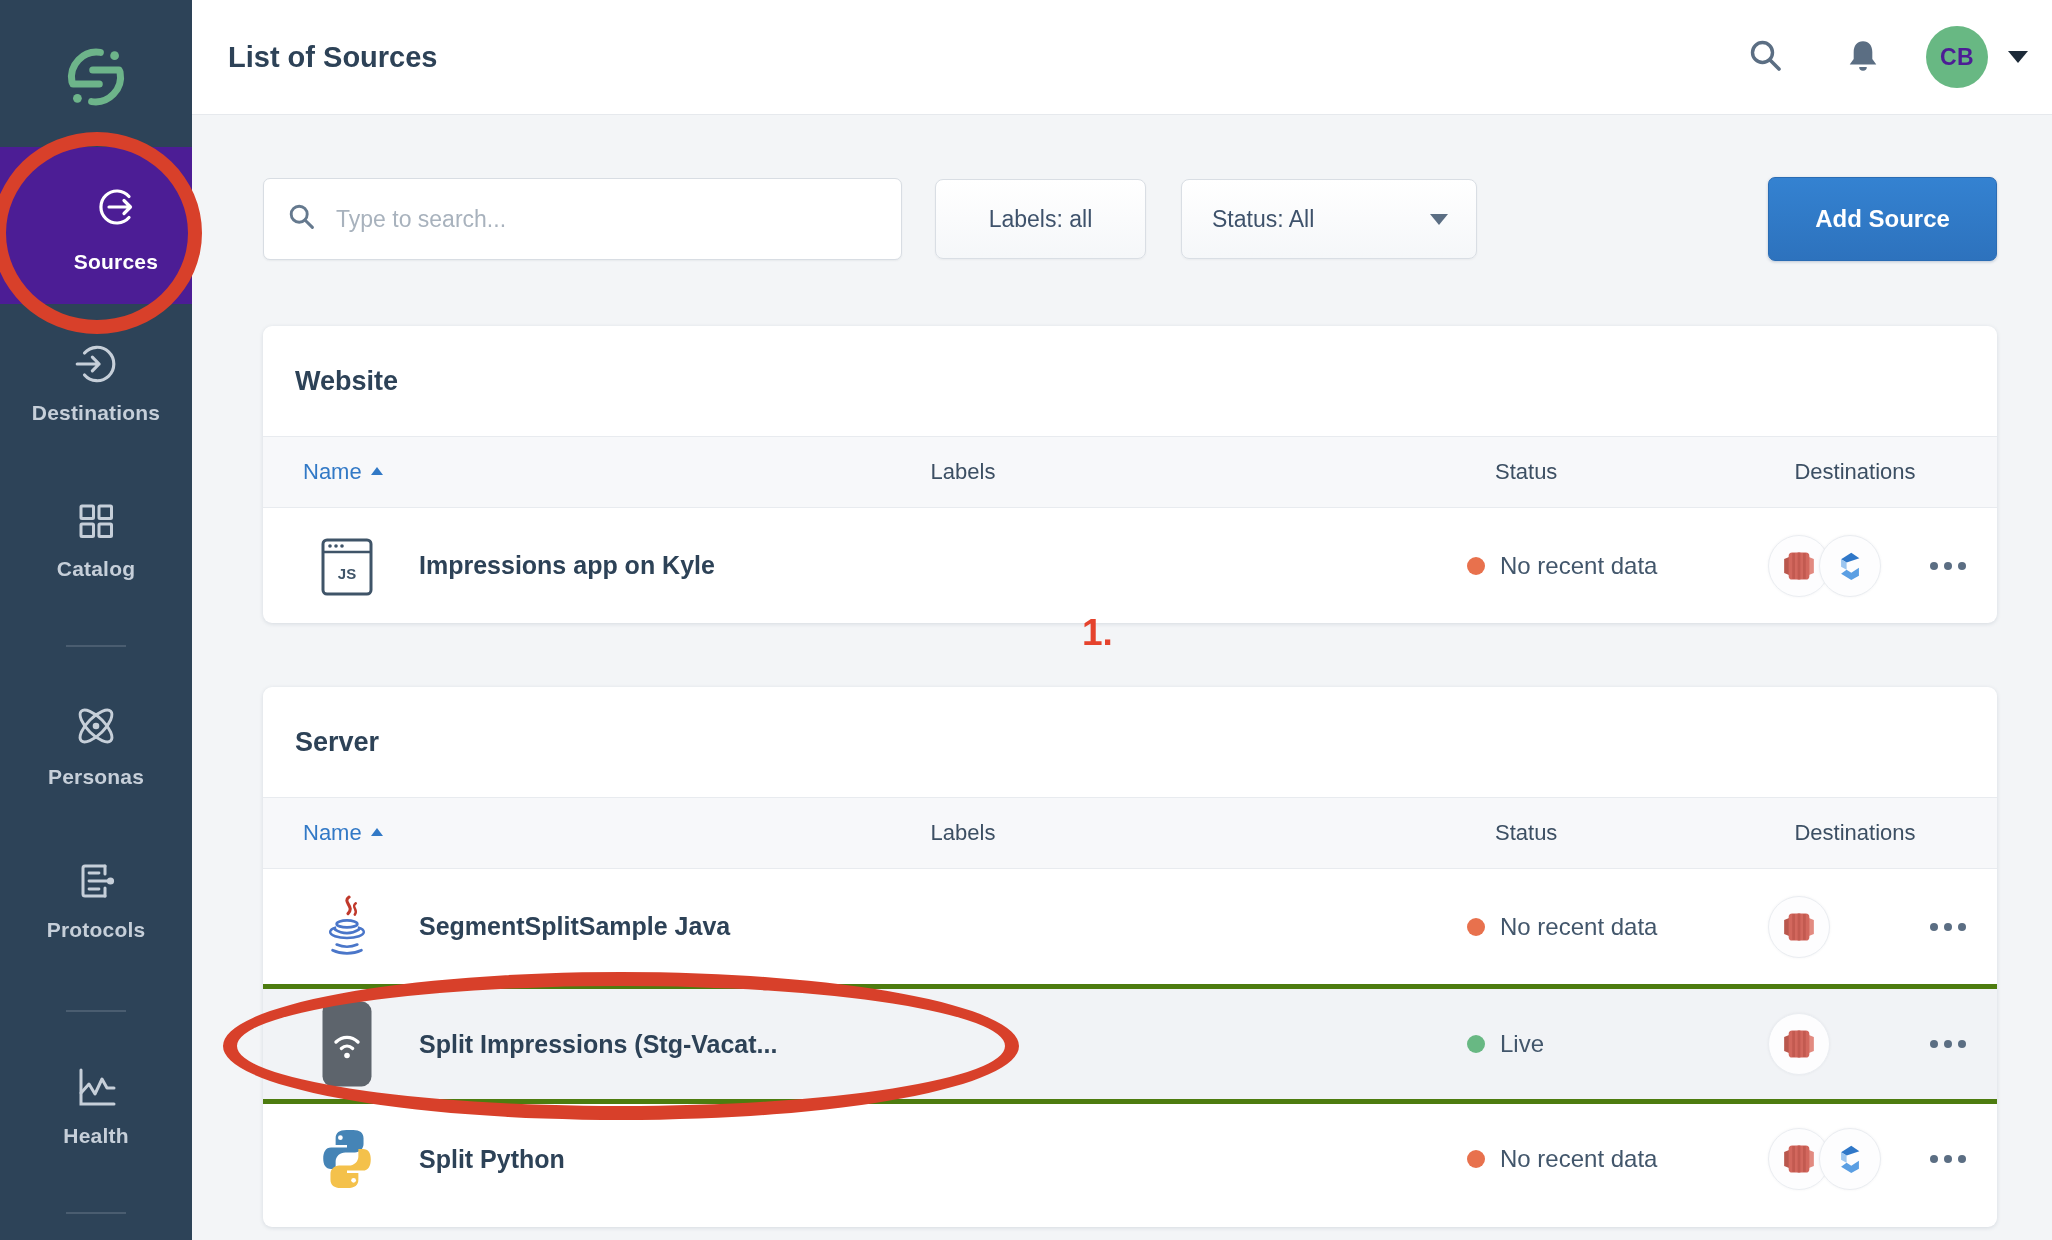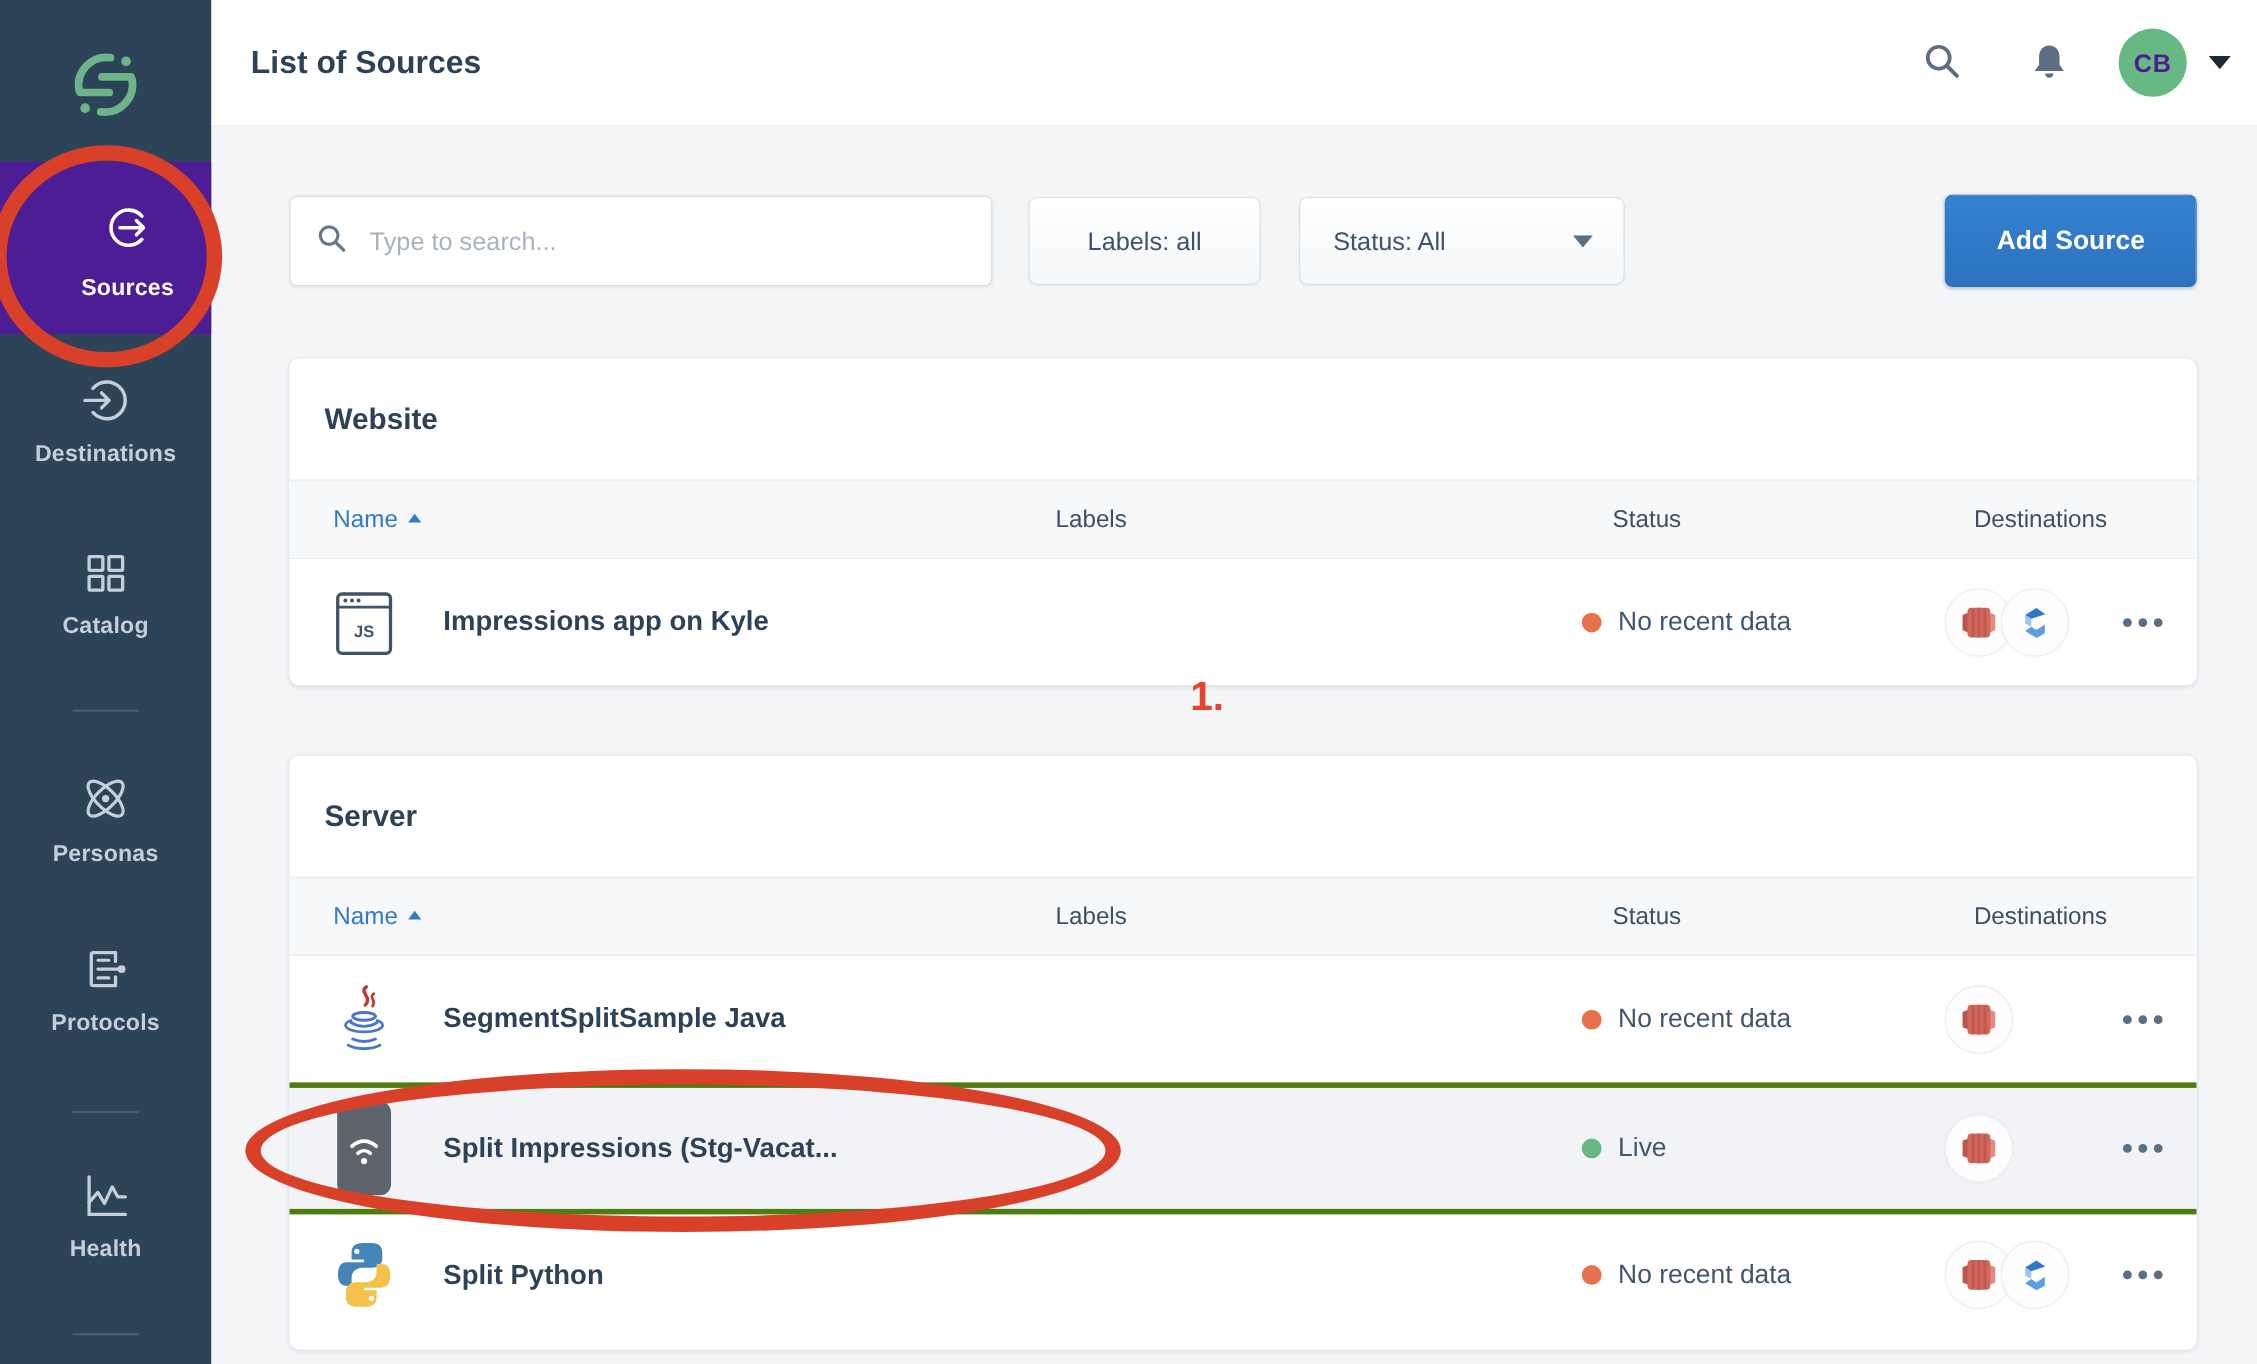--- a/index.html
+++ b/index.html
@@ -55,33 +55,33 @@
     margin-left:auto; width:229px; height:84px; background:linear-gradient(#3482d1,#2d72bd);
     border:1px solid #2a6cb4; border-radius:7px; color:#fff; font-size:24px; font-weight:600;
     font-family:"Liberation Sans", sans-serif; cursor:pointer; box-shadow:0 1px 3px rgba(20,60,110,.25);
   }
   
   .card { background:#fff; border-radius:9px; box-shadow:0 1px 4px rgba(23,43,77,.13); overflow:hidden; }
   .card-website { margin-top:66px; }
   .card-server { margin-top:64px; padding-bottom:13px; }
   .card-title { height:110px; display:flex; align-items:center; padding-left:32px;
     font-size:27px; font-weight:700; color:#2d4257; }
-  .tgrid { display:grid; grid-template-columns:600px 200px 1fr 246px 284px; align-items:center;gap:29px; }
+  .tgrid { display:grid; grid-template-columns:600px 200px 1fr 246px 284px; align-items:center; }
   .thead { height:72px; background:#f7f8fa; border-top:1px solid #e8ebef; border-bottom:1px solid #e8ebef;
     font-size:22px; color:#3c4f63; }
   .th-name { padding-left:40px; color:#3279c6; display:flex; align-items:center; cursor:pointer; }
   .sort-caret { width:0; height:0; border-left:6px solid transparent; border-right:6px solid transparent;
     border-bottom:8px solid #3279c6; margin-left:9px; margin-top:-2px; }
   .th-labels { justify-self:center; }
   .th-status { padding-left:28px; }
   .th-dest { justify-self:center; }
   .trow { height:115px; cursor:pointer; }
   .trow + .trow { border-top:5px solid #4d7c0f; }
   .trow.hl { background:#f1f3f6; }
-  .name-cell { display:flex; align-items:center; padding-left:40px; }
+  .name-cell { display:flex; align-items:center; padding-left:40px;margin-left:16px; }
   .src-icon { width:56px; display:flex; justify-content:center; flex:0 0 56px; }
   .src-name { margin-left:44px; font-size:25px; font-weight:700; color:#2d4257; white-space:nowrap; }
   .status-cell { display:flex; align-items:center; }
   .dot { width:18px; height:18px; border-radius:50%; flex:0 0 18px; }
   .status-text { margin-left:15px; font-size:24px; color:#42566b; white-space:nowrap; }
   .dest-cell { display:flex; align-items:center; padding-left:55px; }
   .dest-circle { width:62px; height:62px; border-radius:50%; background:#fdfdfe; border:1px solid #eaedf1;
     display:flex; align-items:center; justify-content:center; box-shadow:0 0 3px rgba(30,45,65,.05); }
   .dest-circle + .dest-circle { margin-left:-11px; }
   .menu-dots { margin-left:auto; margin-right:24px; display:flex; align-items:center; cursor:pointer; padding:8px 4px; }

